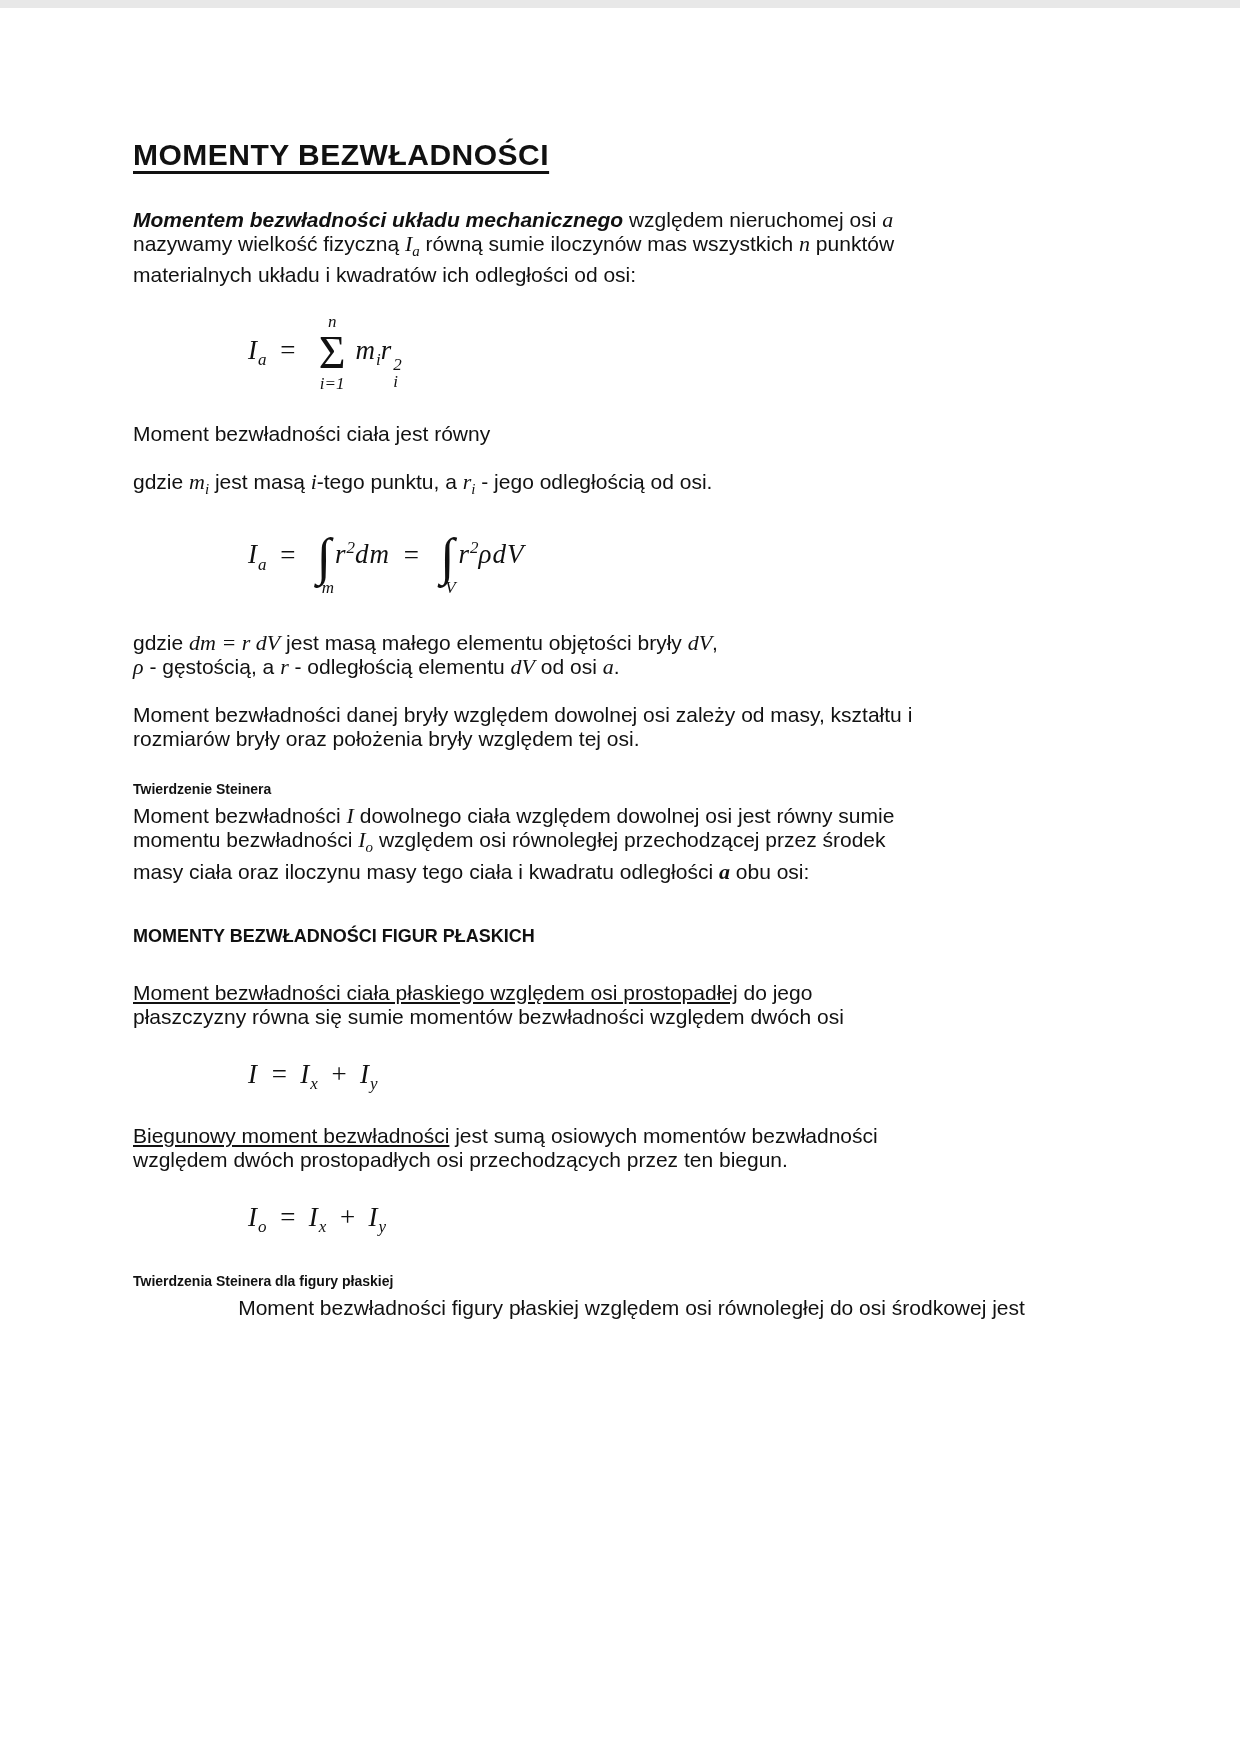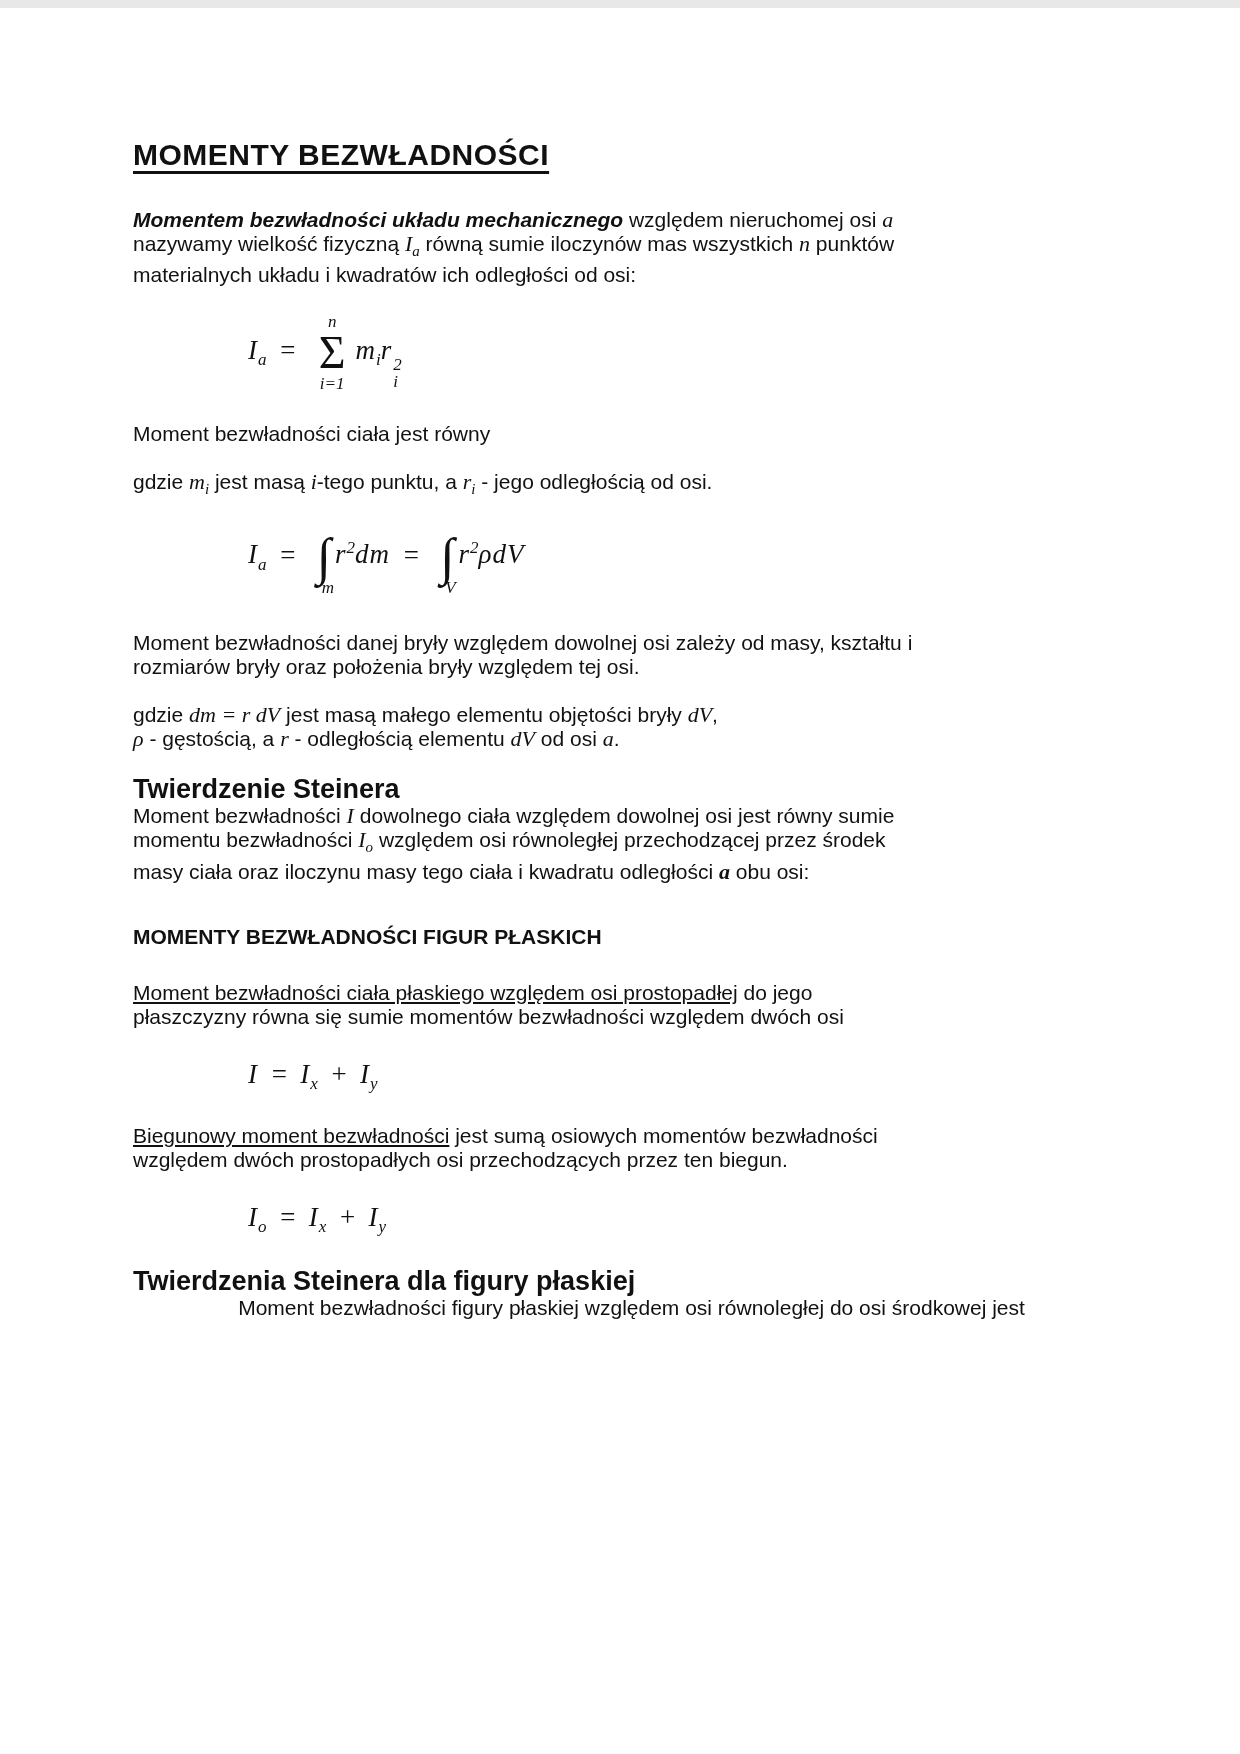--- a/index.html
+++ b/index.html
@@ -9,22 +9,22 @@
     font-family:"Liberation Sans", sans-serif; color:#111;
     overflow:hidden;
   }
   .title {
     font-size:30px; font-weight:bold; letter-spacing:0.5px;
     text-decoration:underline; text-decoration-thickness:3px; text-underline-offset:6px;
     margin:0 0 36px 0;
   }
   .para { font-size:21px; line-height:24px; margin:0 0 24px 0; }
   .tight { margin-bottom:0;text-align:center; }
-  .hd { font-size:27px; line-height:29px; font-weight:bold; margin:0; }
-  .hd2 { font-size:21px; line-height:29px; font-weight:bold; margin:0 0 30px 0; }
+  .hd { font-size:14px; line-height:29px; font-weight:bold; margin:0; }
+  .hd2 { font-size:18px; line-height:29px; font-weight:bold; margin:0 0 30px 0; }
   .bi { font-weight:bold; font-style:italic; }
   .it { font-family:"Liberation Serif", serif; font-style:italic; font-size:22px; }
   sub.its { font-family:"Liberation Serif", serif; font-style:italic; font-size:15px; }
   .biser { font-family:"Liberation Serif", serif; font-weight:bold; font-style:italic; font-size:22px; }
   .ul { text-decoration:underline; }
 
   .formula {
     margin:32px 0 32px 115px;
     font-family:"Liberation Serif", serif; font-style:italic;
     font-size:27px; color:#111; line-height:1;
@@ -68,23 +68,23 @@
   </div>
 
   <p class="para">Moment bezwładności ciała jest równy</p>
 
   <p class="para"><span>gdzie </span><span class="it">m</span><sub class="its">i</sub><span> jest masą </span><span class="it">i</span><span>-tego punktu, a </span><span class="it">r</span><sub class="its">i</sub><span> - jego odległością od osi.</span></p>
 
   <div class="formula f-int">
     <span class="fv">I</span><sub class="fsub">a</sub><span class="frel">=</span><span class="int"><span class="int-glyph">∫</span><span class="int-sub">m</span></span><span class="fv">r</span><sup class="fsup">2</sup><span class="fv">dm</span><span class="frel">=</span><span class="int"><span class="int-glyph">∫</span><span class="int-sub">V</span></span><span class="fv">r</span><sup class="fsup">2</sup><span class="fv">ρ</span><span class="fv">dV</span>
   </div>
 
+  <p class="para"><span>gdzie </span><span class="it">dm = r dV</span><span> jest masą małego elementu objętości bryły </span><span class="it">dV</span><span>,</span><br><span class="it">ρ</span><span> - gęstością, a </span><span class="it">r</span><span> - odległością elementu </span><span class="it">dV</span><span> od osi </span><span class="it">a</span><span>.</span></p>
+
   <p class="para"><span>Moment bezwładności danej bryły względem dowolnej osi zależy od masy, kształtu i</span><br><span>rozmiarów bryły oraz położenia bryły względem tej osi.</span></p>
-
-  <p class="para"><span>gdzie </span><span class="it">dm = r dV</span><span> jest masą małego elementu objętości bryły </span><span class="it">dV</span><span>,</span><br><span class="it">ρ</span><span> - gęstością, a </span><span class="it">r</span><span> - odległością elementu </span><span class="it">dV</span><span> od osi </span><span class="it">a</span><span>.</span></p>
 
   <p class="hd">Twierdzenie Steinera</p>
 
   <p class="para"><span>Moment bezwładności </span><span class="it">I</span><span> dowolnego ciała względem dowolnej osi jest równy sumie</span><br><span>momentu bezwładności </span><span class="it">I</span><sub class="its">o</sub><span> względem osi równoległej przechodzącej przez środek</span><br><span>masy ciała oraz iloczynu masy tego ciała i kwadratu odległości </span><span class="biser">a</span><span> obu osi:</span></p>
 
 
   <div class="gap-lg"></div>
 
   <p class="hd2">MOMENTY BEZWŁADNOŚCI FIGUR PŁASKICH</p>
 

